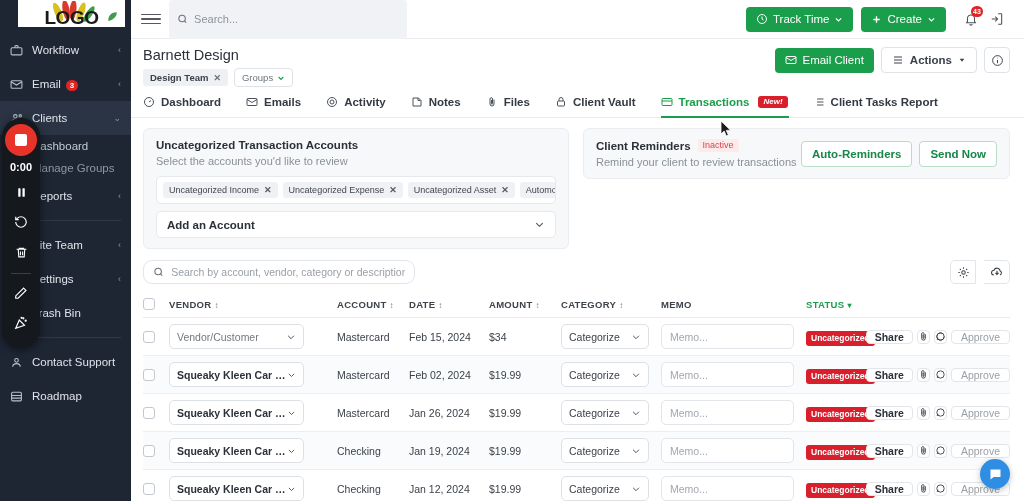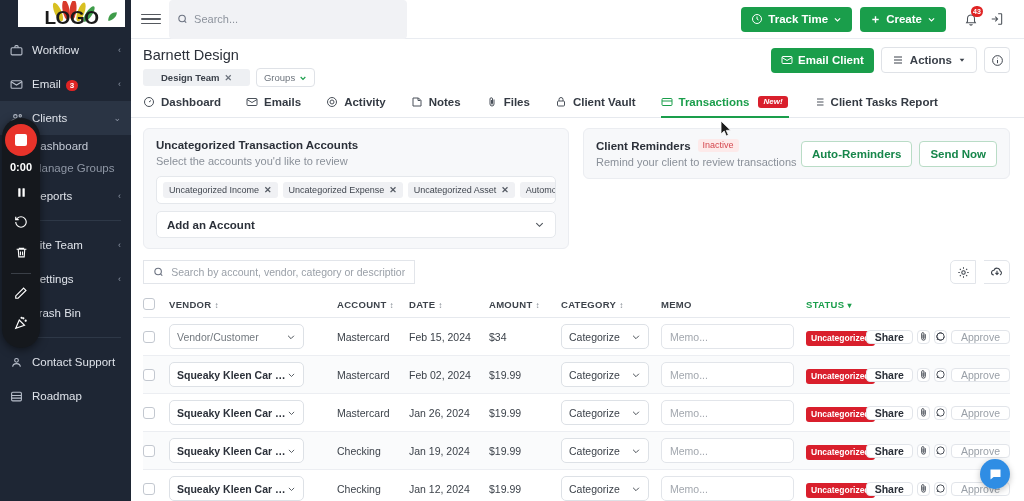--- a/index.html
+++ b/index.html
@@ -85,37 +85,37 @@
     display:flex; align-items:center; padding: 0 8px; gap:6px;
   }
   .search-wrap input {
     border:none; background:transparent; outline:none; font-size:11px;
     color:#42474e; width:100%; font-family:"Liberation Sans", sans-serif;
   }
   .search-wrap input::placeholder { color:#8d939d; }
   .topbar-spacer { flex:1; }
   .btn-green {
     background:#1a9e4b; color:#fff; border:none; border-radius:4px;
-    height:25px; padding:0 10px; font-size:11.5px; font-weight:bold; cursor:pointer;
+    height:25px; padding:0 10px; font-size:11.5px; font-weight:normal; cursor:pointer;
     display:flex; align-items:center; gap:5px; font-family:"Liberation Sans", sans-serif;
   }
   .topbar .icbtn { width:26px; height:26px; display:flex; align-items:center; justify-content:center; color:#4b5158; cursor:pointer; position:relative; }
   .notif-badge {
     position:absolute; top:0px; right:1px; background:#e02424; color:#fff;
     font-size:7px; font-weight:bold; border-radius:8px; min-width:12px; height:11px;
     display:flex; align-items:center; justify-content:center; padding:0 2px; line-height:1;
   }
 
   
   .client-head { padding: 8px 14px 0 12px; background:#fff; }
   .client-head-row { display:flex; align-items:flex-start; }
   .client-title { font-size:14.5px; color:#2b3039; font-weight:normal; }
   .chips { display:flex; align-items:center; gap:6px; margin-top:5px; }
   .chip {
-    background:#eef0f3; border-radius:3px; padding:3px 18px;
+    background:#eef0f3; border-radius:3px; padding:3px 7px;
     font-size:9.5px; font-weight:bold; color:#3b414a; display:flex; align-items:center; gap:5px;
     cursor:pointer;
   }
   .chip .x { color:#6b727c; font-size:9px; font-weight:bold; }
   .chip-outline {
     background:#fff; border:1px solid #dfe2e7; border-radius:4px; padding:3px 7px;
     font-size:9.5px; color:#6d747d; display:flex; align-items:center; gap:4px; cursor:pointer;
   }
   .head-actions { margin-left:auto; display:flex; align-items:center; gap:7px; }
   .btn-outline {
@@ -184,21 +184,21 @@
     background:#fff; border:1px solid #b9dcc6; border-radius:4px; color:#16864a;
     height:26px; padding:0 10px; font-size:11.5px; font-weight:bold; cursor:pointer;
     font-family:"Liberation Sans", sans-serif;
   }
   .rem-actions { display:flex; gap:7px; }
 
   
   .table-area { margin-top:11px; padding: 0 14px 0 12px; flex:1; display:flex; flex-direction:column; overflow:hidden; }
   .table-toolbar { display:flex; align-items:center; gap:8px; margin-bottom:7px; }
   .tbl-search {
-    width:272px; height:24px; background:#fff; border:1px solid #e2e5ea; border-radius:0;
+    width:272px; height:24px; background:#fff; border:1px solid #e2e5ea; border-radius:9px;
     display:flex; align-items:center; gap:7px; padding: 0 9px;
   }
   .tbl-search input {
     border:none; outline:none; background:transparent; font-size:10.5px; width:100%;
     color:#43484f; font-family:"Liberation Sans", sans-serif;
   }
   .tbl-search input::placeholder { color:#9aa0a8; }
   .toolbar-spacer { flex:1; }
   .tbtn {
     width:26px; height:24px; background:#fff; border:1px solid #e2e5ea;

